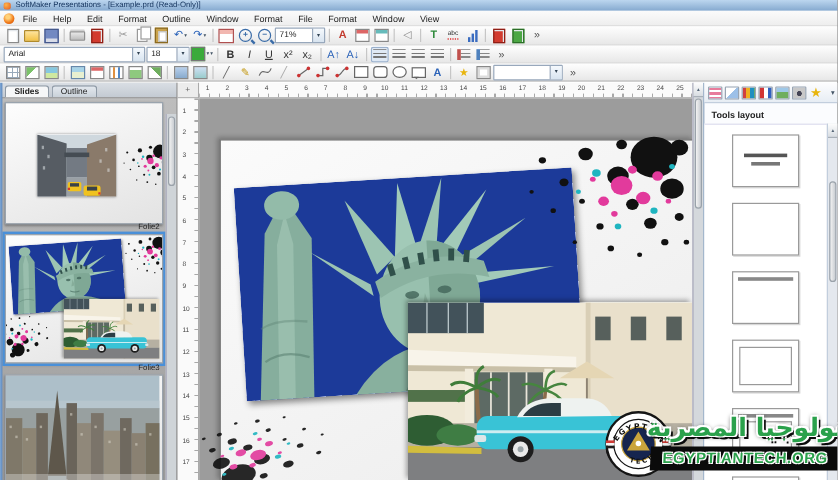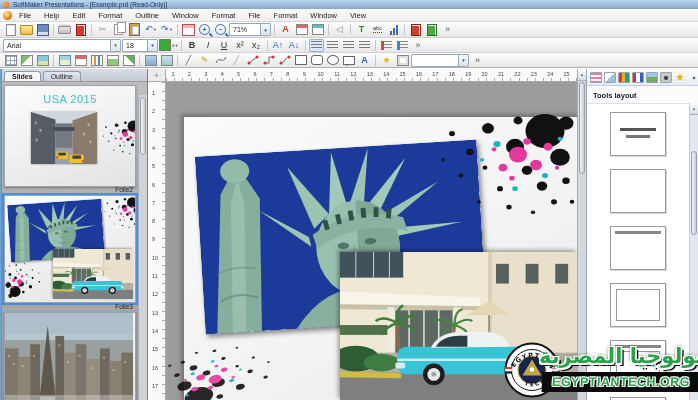--- a/index.html
+++ b/index.html
@@ -439,21 +439,20 @@
     </div>
 
   <div id="content">
     <div id="panel-left">
       <div id="slide-tabs">
         <span class="tab active">Slides</span>
         <span class="tab">Outline</span>
       </div>
       <div id="thumbs">
         <div class="thumb" id="thumb1">
-          <div class="t1-title" style="color:#44b9c9">USA 2015</div>
           <svg class="ph nyc" viewBox="0 0 70 55" preserveAspectRatio="none">
               <use href="#g-nyc"></use>
             </svg>
           <svg class="ph sp1" viewBox="0 0 100 90">
               <use href="#g-splat"></use>
             </svg>
         </div>
         <div class="slide-label" id="lab2">Folie2</div>
         <div class="thumb sel" id="thumb2">
           <svg class="ph st-th" viewBox="0 0 290 180" preserveAspectRatio="none">

